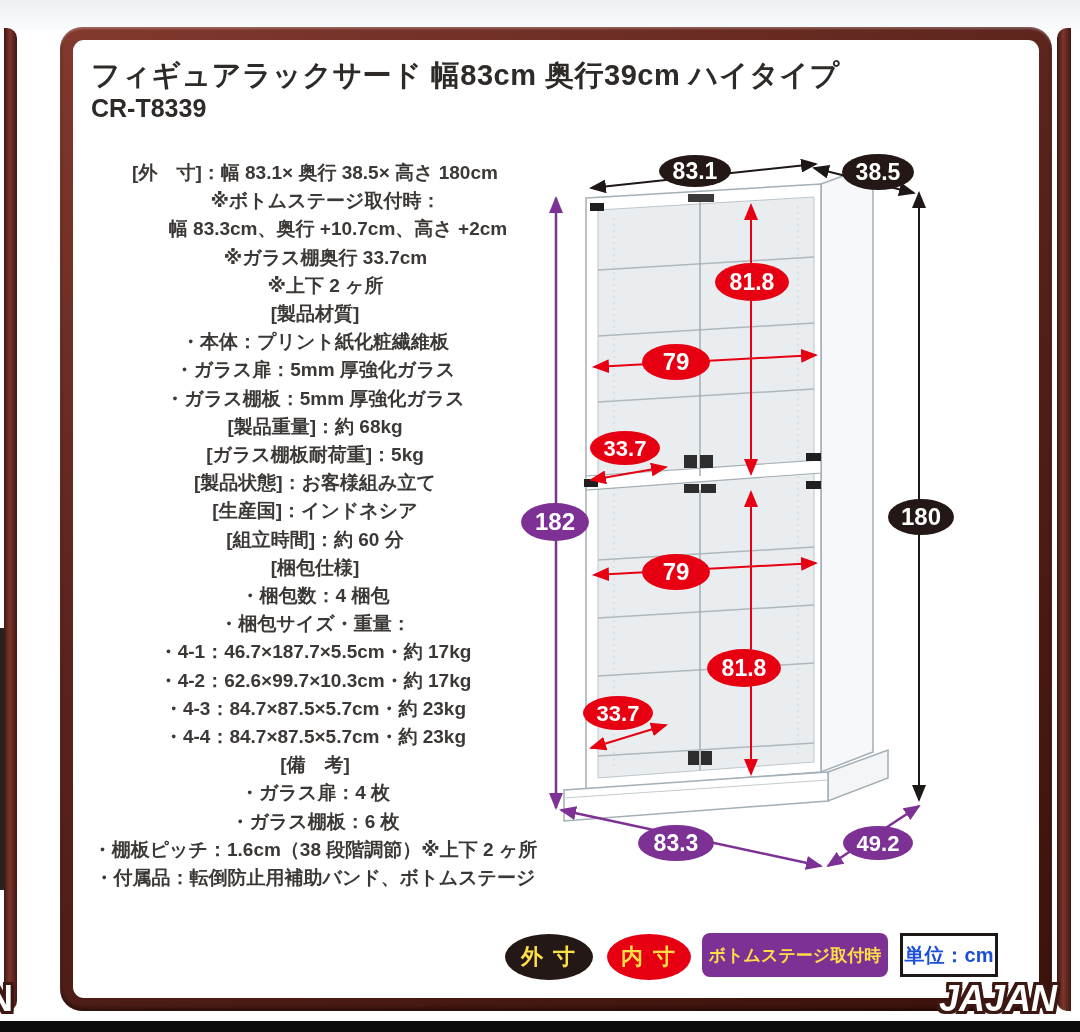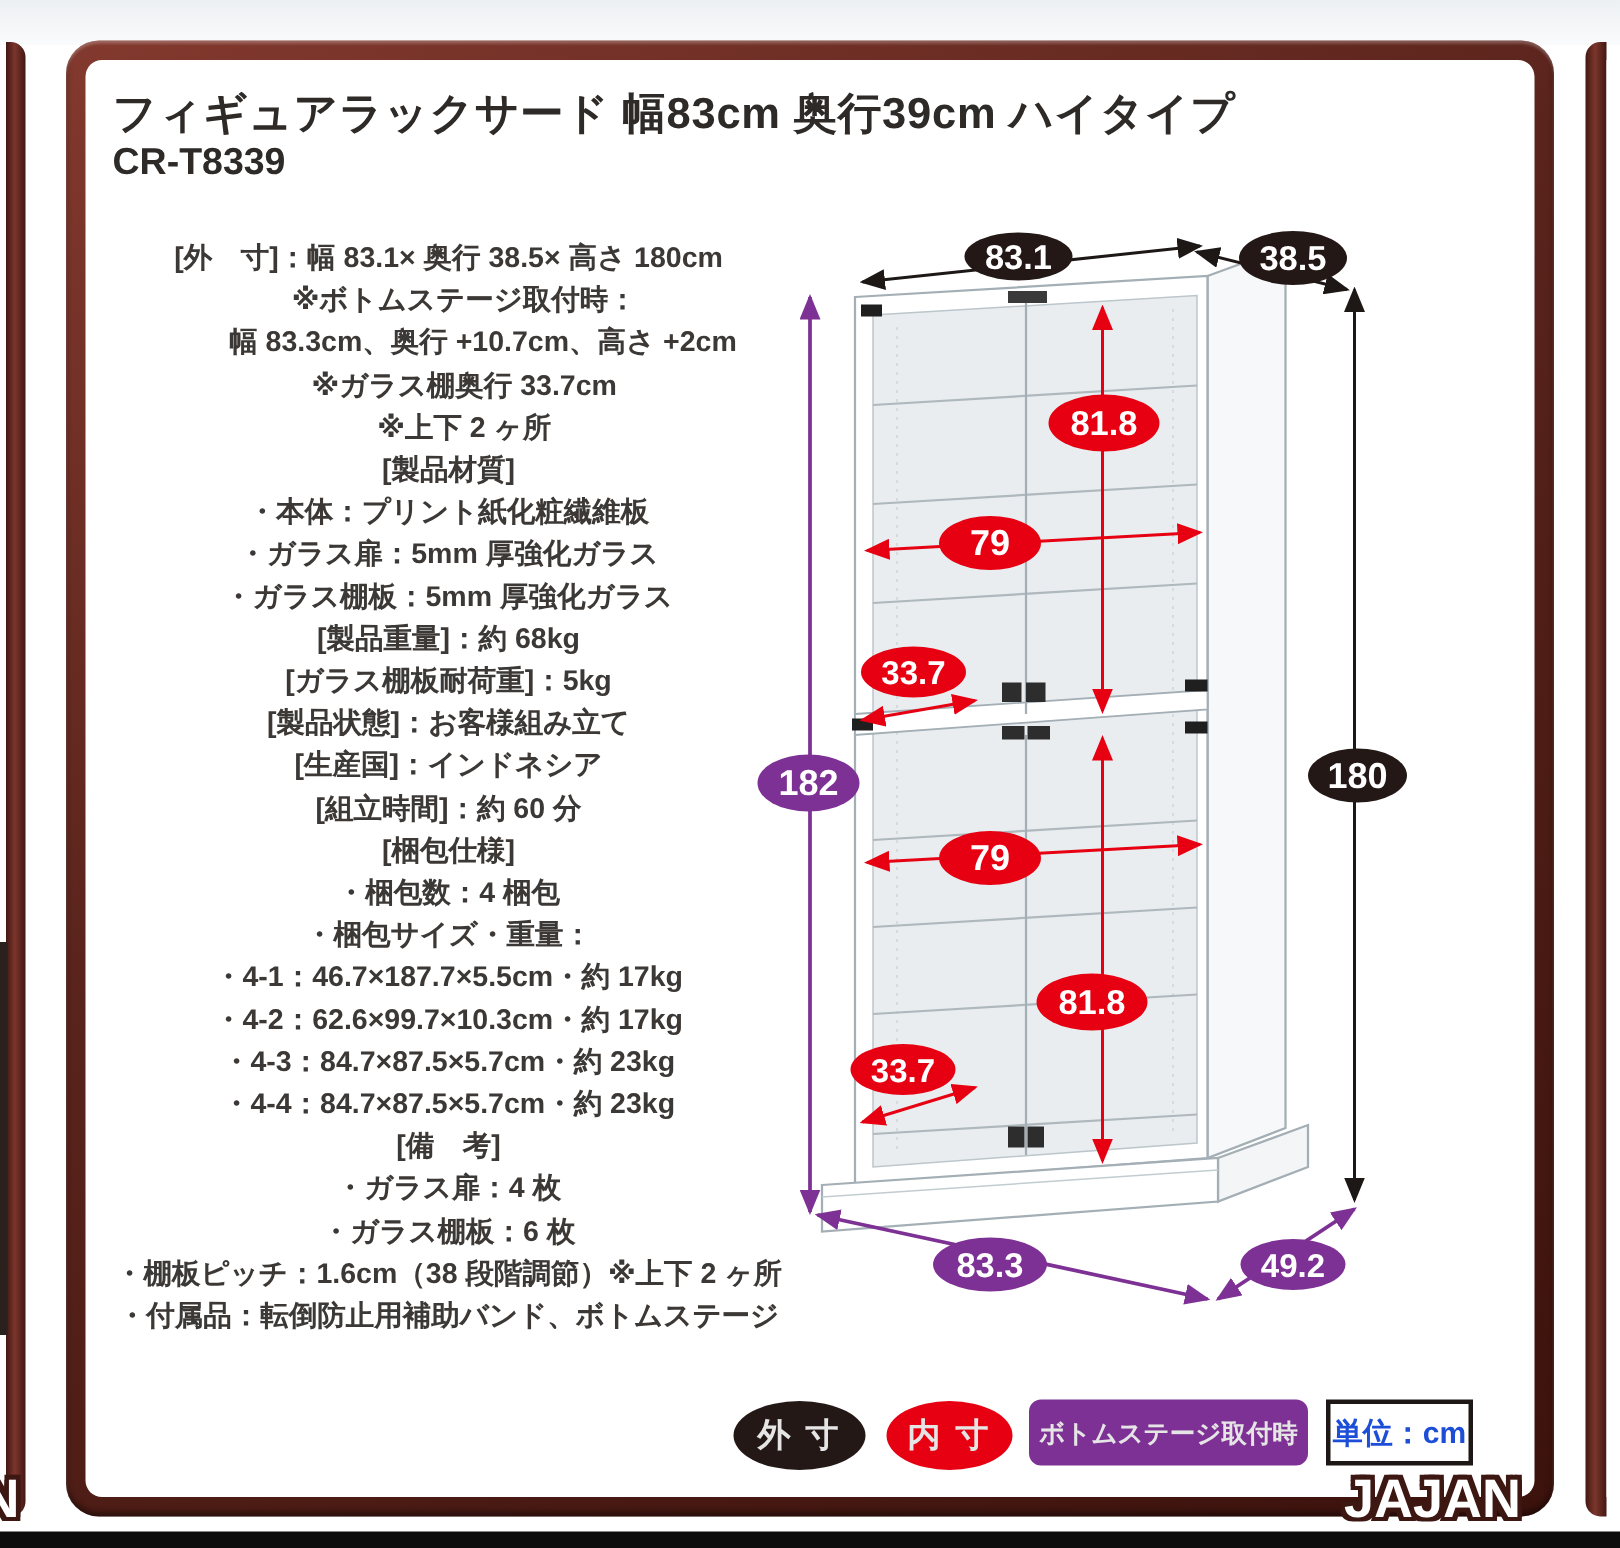--- a/index.html
+++ b/index.html
@@ -13,54 +13,54 @@
   .bottom-bar{position:absolute;left:0;top:1021px;width:1080px;height:11px;background:#0d0d0d;}
 
   
   .frame-grad{background:linear-gradient(90deg,#431712 0%,#7b362c 45%,#431712 100%);}
   .left-strip{position:absolute;left:4px;top:28px;width:13px;height:983px;border-radius:0 10px 10px 0;}
   .left-dark{position:absolute;left:0;top:628px;width:5px;height:262px;background:#2a211d;}
   .right-strip{position:absolute;left:1057px;top:28px;width:14px;height:983px;border-radius:10px 0 0 10px;}
   .right-white{position:absolute;left:1071px;top:40px;width:9px;height:958px;background:#fff;}
 
   
-  .card{position:absolute;left:44px;top:27px;width:992px;height:984px;
+  .card{position:absolute;left:60px;top:27px;width:992px;height:984px;
     border-radius:22px;padding:13px;box-sizing:border-box;
     background:linear-gradient(150deg,#83392e 0%,#5a241c 40%,#3c120c 100%);
     box-shadow:inset 0 2px 2px rgba(255,255,255,.25), inset 0 -3px 4px rgba(0,0,0,.45);}
   .card-content{position:relative;width:100%;height:100%;background:#ffffff;border-radius:11px;}
 
   .title{position:absolute;left:18px;top:16px;font-size:29px;font-weight:bold;color:#2e2a28;letter-spacing:.5px;white-space:nowrap;}
   .model{position:absolute;left:18px;top:54px;font-size:25px;font-weight:bold;color:#2e2a28;}
 
   .specs{position:absolute;left:18px;top:119px;width:448px;color:#3c3836;}
   .spec-line{font-size:19px;line-height:28.2px;font-weight:600;white-space:nowrap;text-align:center;}
   .ind1{padding-left:21px;}
   .ind2{padding-left:46px;}
 
   .diagram{position:absolute;left:443px;top:100px;width:480px;height:790px;}
   .diagram text{font-weight:bold;fill:#ffffff;text-anchor:middle;
     font-family:"Liberation Sans","DejaVu Sans",sans-serif;}
 
   
   .badge{position:absolute;display:flex;align-items:center;justify-content:center;
-    color:#e5e5e5;font-weight:bold;}
+    color:#fde047;font-weight:bold;}
   .badge-oval{border-radius:50%;font-size:22px;letter-spacing:2px;}
   .legend-outer{left:432px;top:894px;width:88px;height:46px;background:#231815;}
   .legend-inner{left:534px;top:894px;width:84px;height:46px;background:#e60012;}
   .legend-stage{left:629px;top:893px;width:186px;height:44px;background:#7e3194;border-radius:8px;font-size:17px;}
   .unit-box{position:absolute;left:827px;top:893px;width:92px;height:38px;background:#fff;
     border:3px solid #1d1816;display:flex;align-items:center;justify-content:center;
     font-size:20px;font-weight:bold;color:#1d4ed8;}
 
   .logo{position:absolute;font-weight:bold;color:#ffffff;letter-spacing:0;
     font-size:36px;z-index:6;
     text-shadow:-3px -3px 0 #3d1712,3px -3px 0 #3d1712,-3px 3px 0 #3d1712,3px 3px 0 #3d1712,
                 -3px 0 0 #3d1712,3px 0 0 #3d1712,0 -3px 0 #3d1712,0 3px 0 #3d1712;}
-  .logo-main{left:896px;top:978px;}
+  .logo-main{left:939px;top:978px;font-style:italic;}
   .logo-left{left:-13px;top:978px;}
 </style>
 </head>
 <body>
 
 <div class="top-band"></div>
 
 <div class="left-strip frame-grad"></div>
 <div class="left-dark"></div>
 <div class="right-strip frame-grad"></div>

